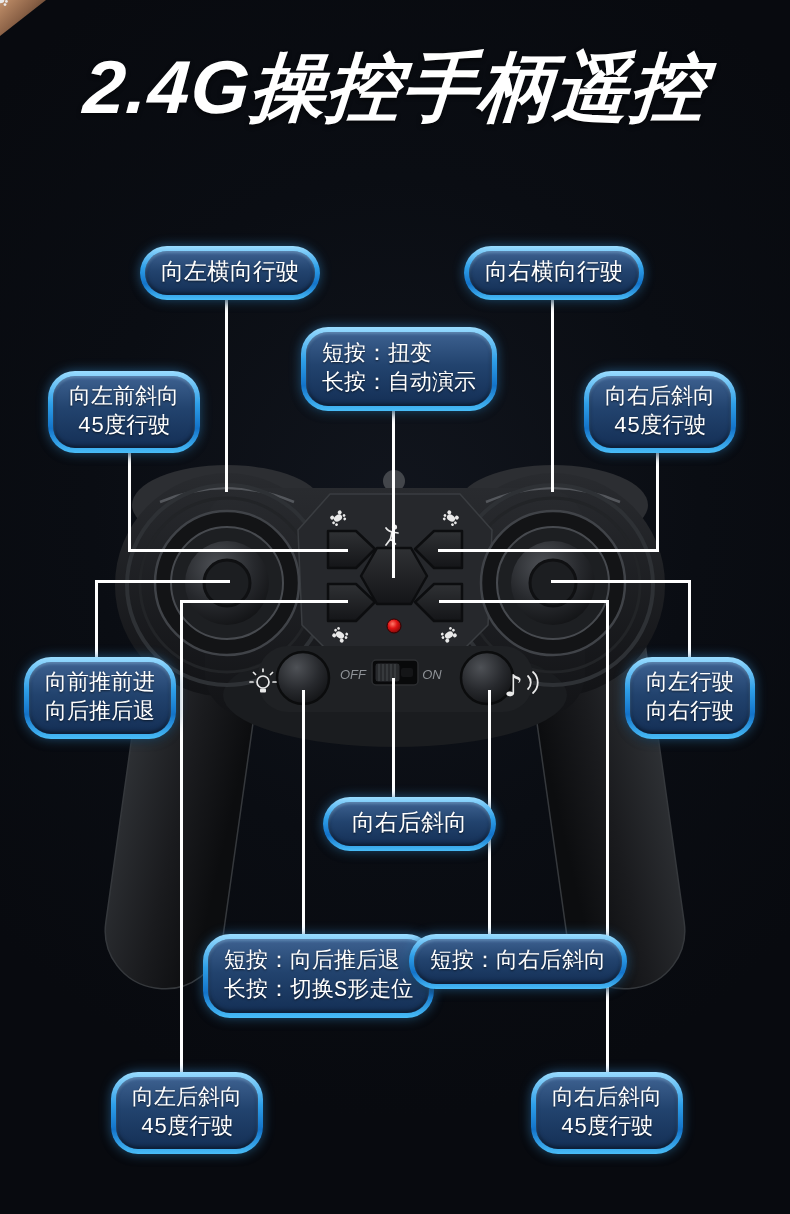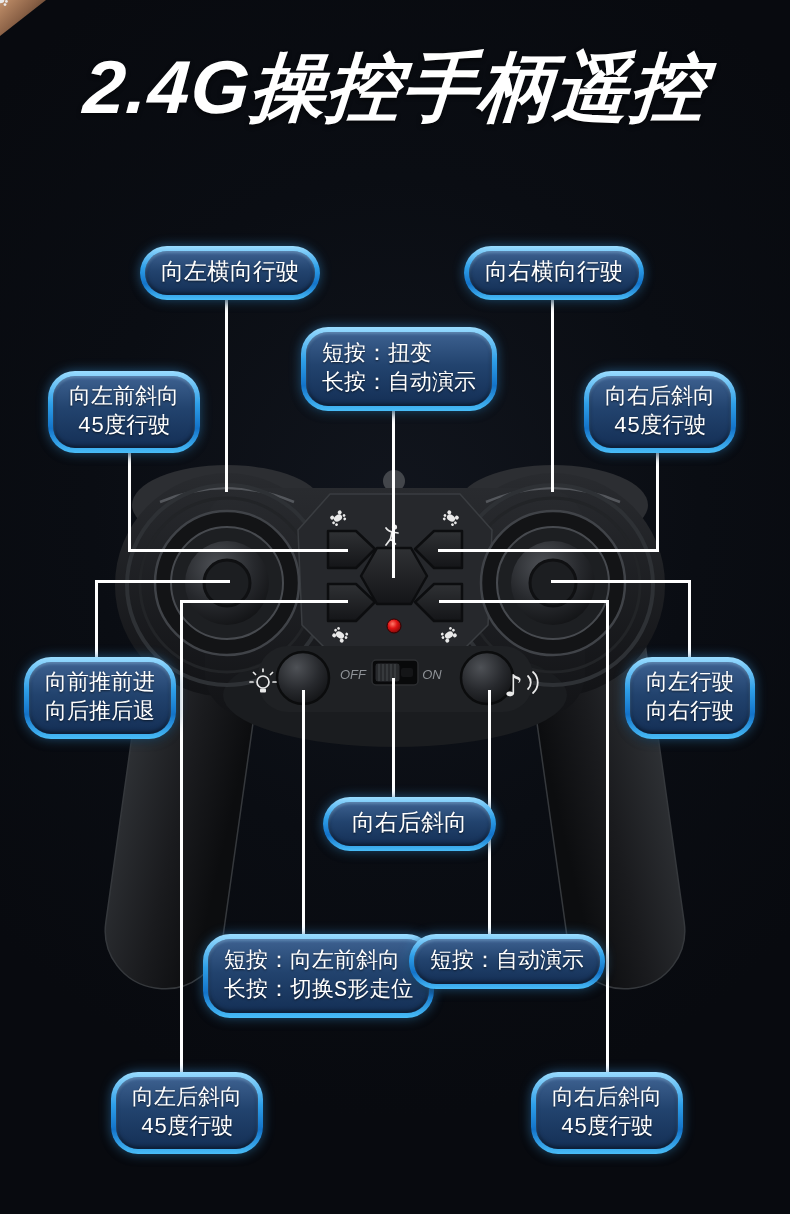--- a/index.html
+++ b/index.html
@@ -246,28 +246,28 @@
   </div>
 
   <div class="bubble" style="left:323px;top:797px">
     <div class="bubble-inner" style="padding:7px 24px">
         <div>向右后斜向</div>
       </div>
   </div>
 
   <div class="bubble two-col" style="left:203px;top:934px">
     <div class="bubble-inner">
-      <div>短按：向左前斜向</div>
+      <div>短按：向后推后退</div>
       <div>长按：切换S形走位</div>
     </div>
   </div>
 
   <div class="bubble two-col" style="left:409px;top:934px">
     <div class="bubble-inner">
-      <div>短按：自动演示</div>
+      <div>短按：向右后斜向</div>
     </div>
   </div>
 
   <div class="bubble small" style="left:111px;top:1072px">
     <div class="bubble-inner">
       <div>向左后斜向</div>
       <div>45度行驶</div>
     </div>
   </div>
 

